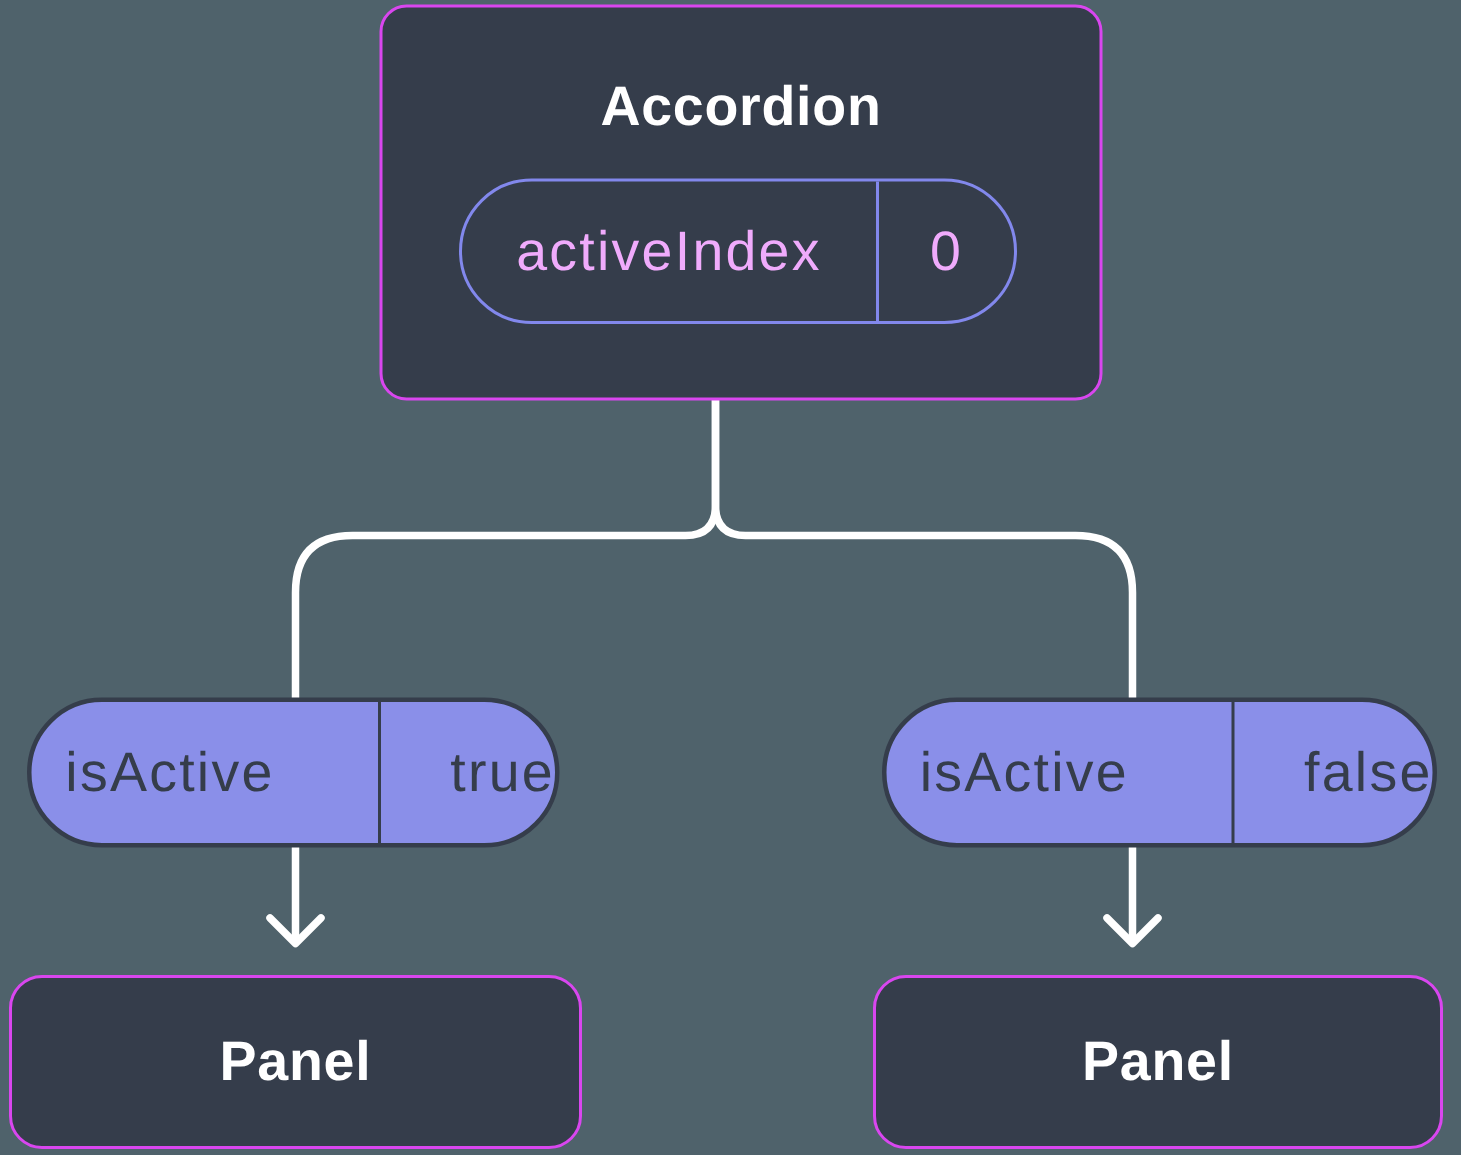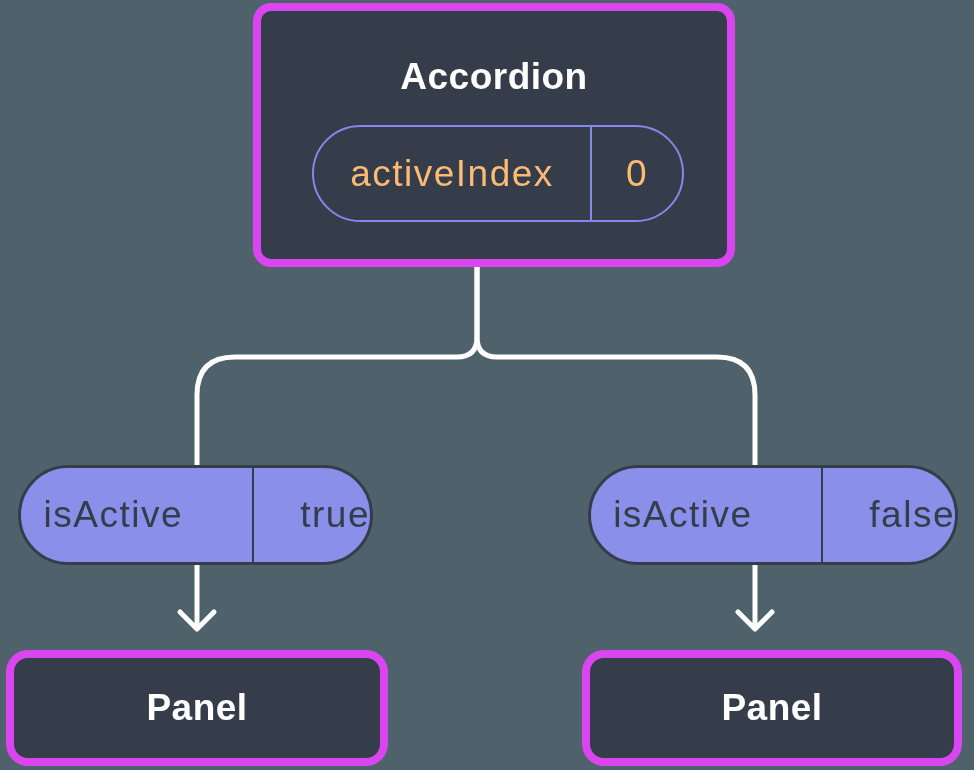--- a/index.html
+++ b/index.html
@@ -6,31 +6,31 @@
   .canvas{
     position:relative;width:974px;height:770px;overflow:hidden;
     background:#4F626B;
     font-family:"Liberation Sans",sans-serif;
   }
   .connectors{position:absolute;left:0;top:0;z-index:1;}
   .connectors path{stroke:#FFFFFF;stroke-width:5;fill:none;stroke-linecap:round;stroke-linejoin:round;}
 
   .node{
     position:absolute;box-sizing:border-box;z-index:2;
-    background:#353D4B;border:8px solid #d946ef;
+    background:#353D4B;border:2px solid #d946ef;
   }
   .root-node{left:253px;top:3px;width:482px;height:264px;border-radius:18px;}
   .root-title{
     position:absolute;left:0;right:0;top:44px;text-align:center;
     color:#FFFFFF;font-size:37px;font-weight:bold;letter-spacing:0.5px;line-height:44px;
   }
   .state-pill{
     position:absolute;left:51px;top:114px;width:372px;height:97px;
     box-sizing:border-box;border:2px solid #8288EC;border-radius:50px;
-    display:flex;align-items:stretch;color:#fdba74;
+    display:flex;align-items:stretch;color:#f0abfc;
     font-size:37px;letter-spacing:1.5px;
   }
   .state-pill .cell{display:flex;align-items:center;justify-content:center;}
   .state-pill .name{flex:1;}
   .state-pill .value{width:90px;}
   .state-pill .divider{width:2px;background:#8288EC;}
 
   .prop-pill{
     position:absolute;height:100px;box-sizing:border-box;z-index:2;
     background:#8A8FE9;border:3px solid #353D4B;border-radius:50px;

